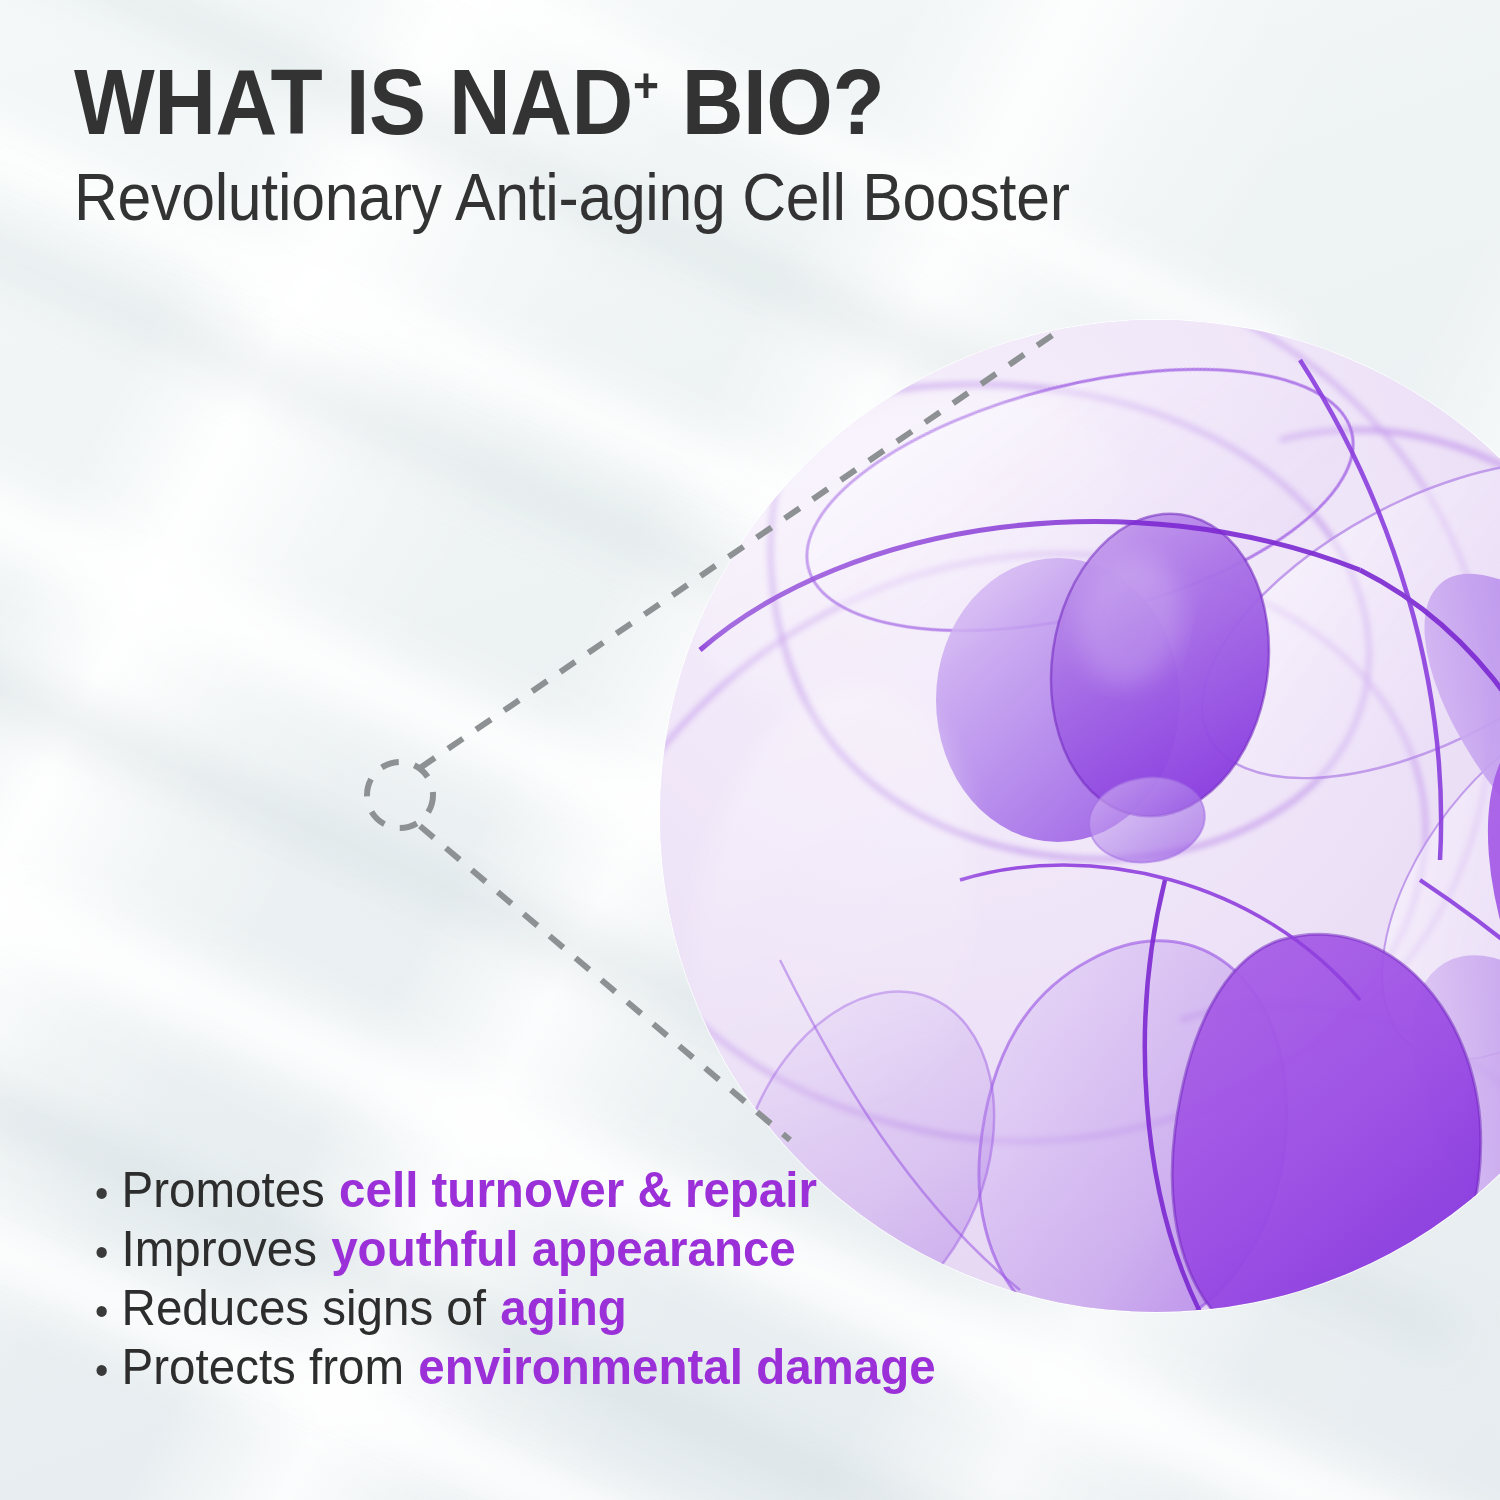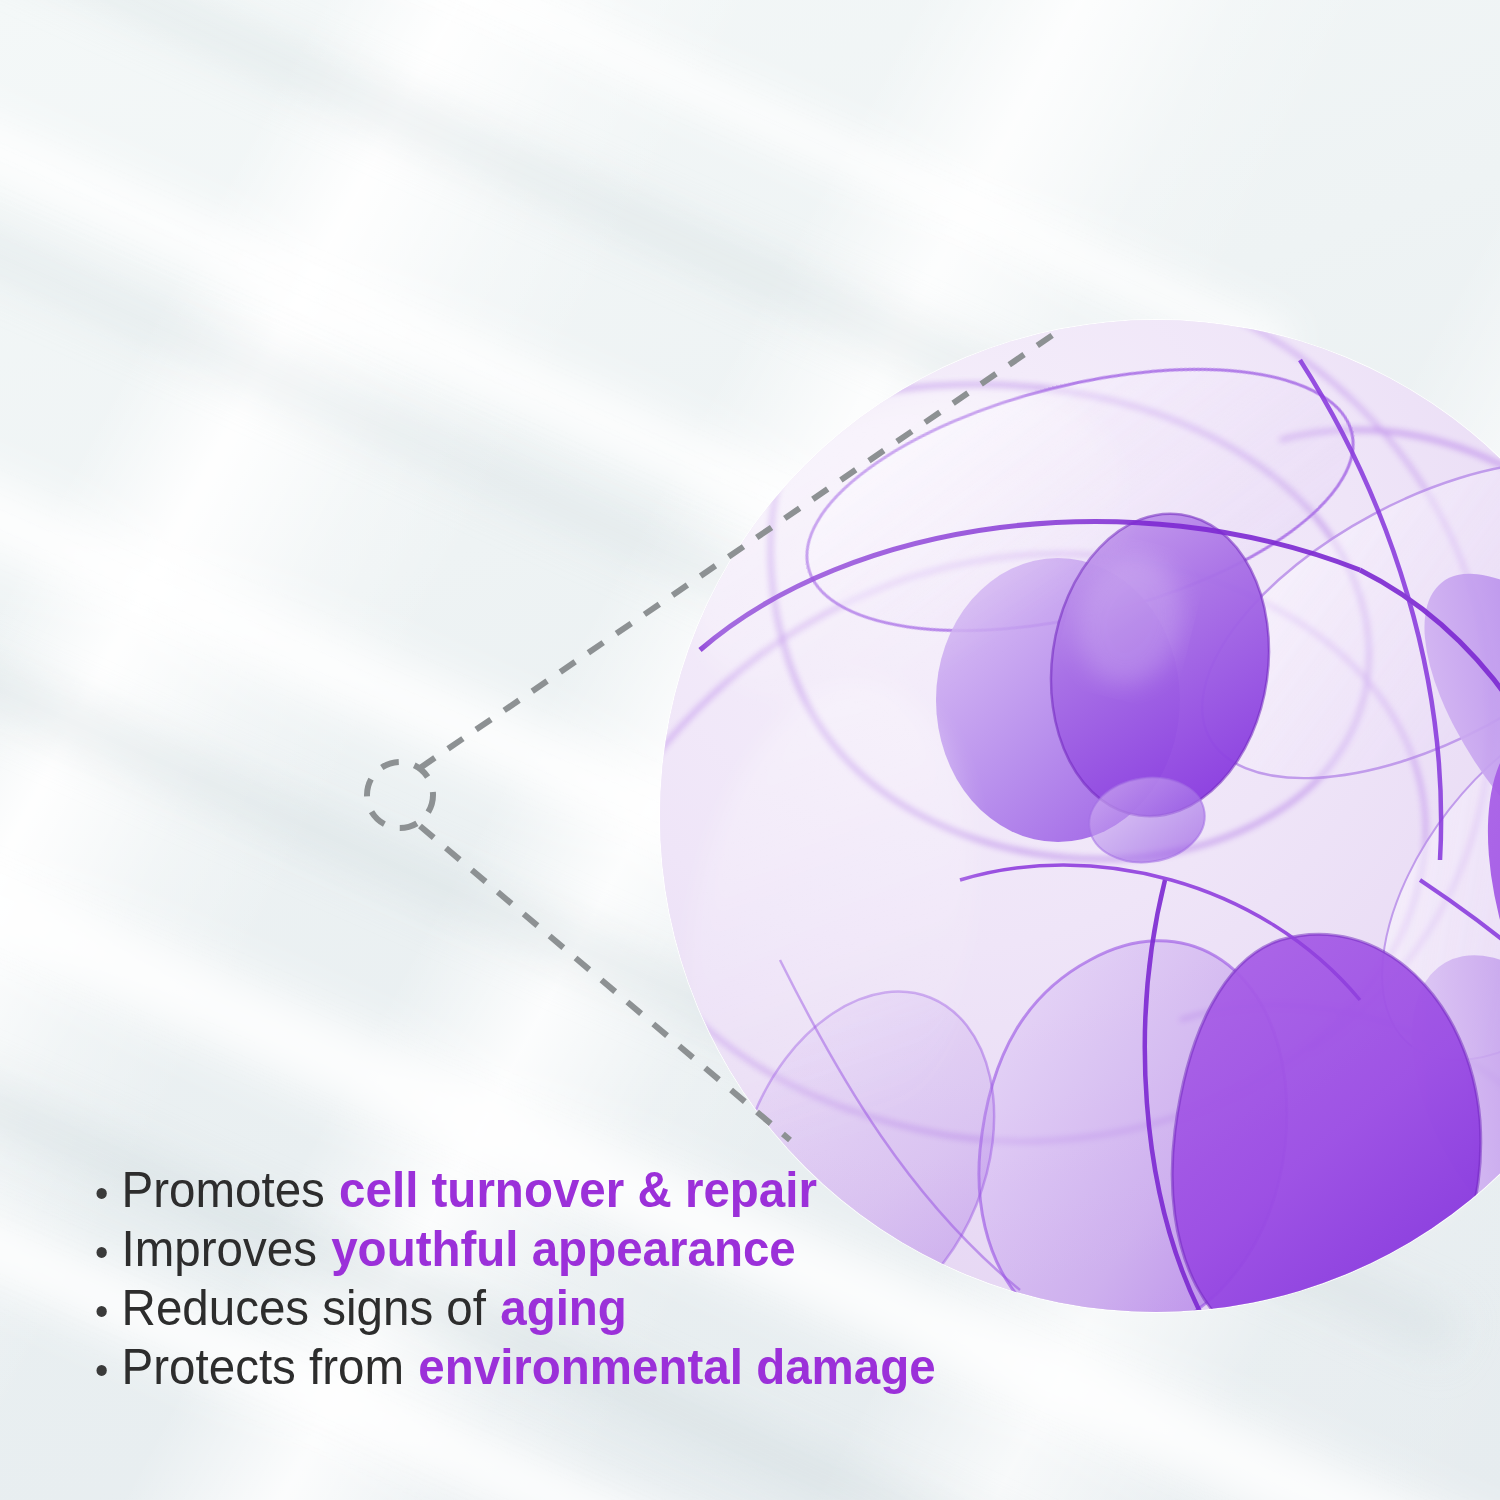--- a/index.html
+++ b/index.html
@@ -288,20 +288,26 @@
   </div>
 
   <svg id="callout" viewBox="0 0 1500 1500" xmlns="http://www.w3.org/2000/svg">
     <g stroke="#8d9193" stroke-width="6" fill="none" stroke-dasharray="18 16" stroke-linecap="butt">
       <path d="M 420 768 L 1060 330"></path>
       <path d="M 420 826 L 790 1140"></path>
       <circle cx="400" cy="795" r="33"></circle>
     </g>
   </svg>
 
+  <div id="heading-block">
+    <h1 id="page-title">
+      <span>WHAT IS NAD</span><span class="sup">+</span><span> BIO?</span>
+    </h1>
+    <p id="page-subtitle">Revolutionary Anti-aging Cell Booster</p>
+  </div>
 
   <ul id="benefits">
     <li>
       <span class="dot">•</span>
       <span class="plain">Promotes</span>
       <span class="hl">cell turnover &amp; repair</span>
     </li>
     <li>
       <span class="dot">•</span>
       <span class="plain">Improves</span>

